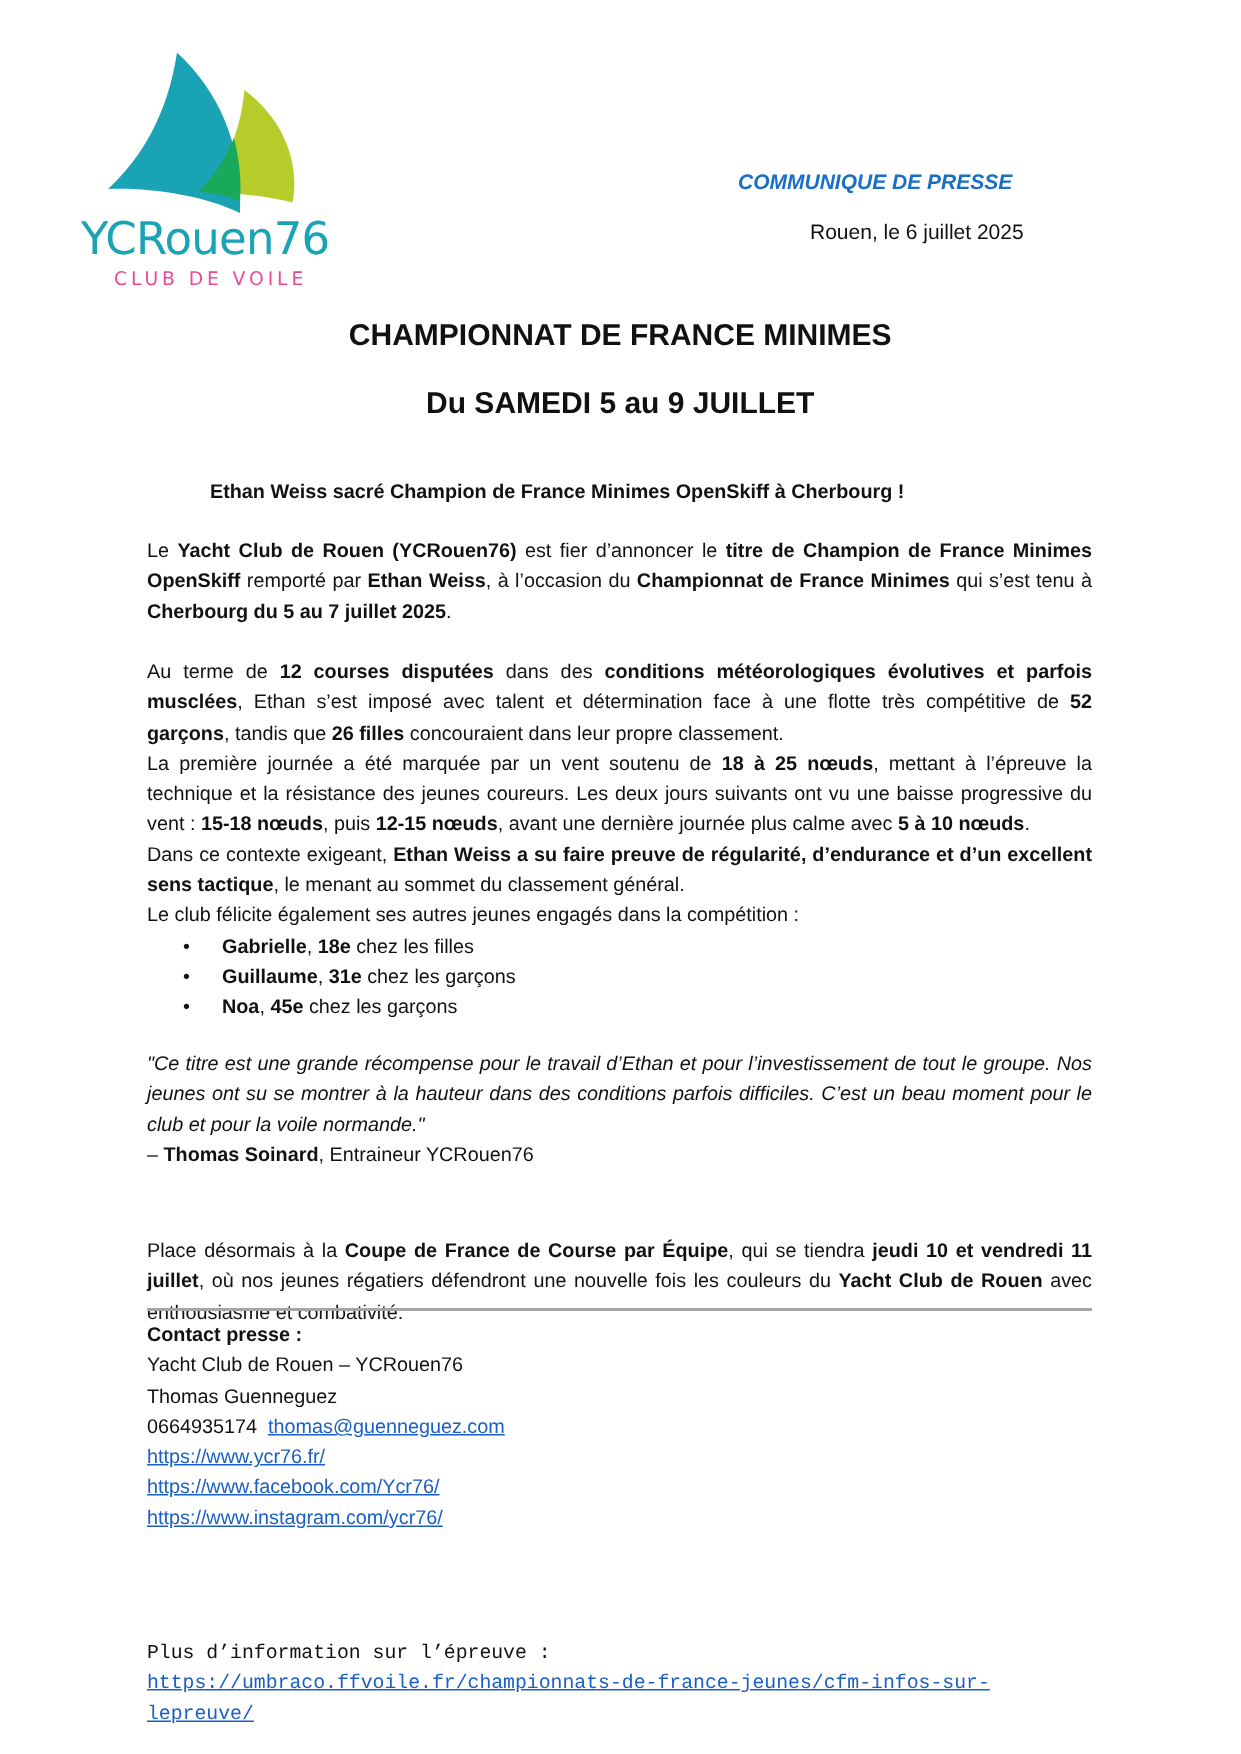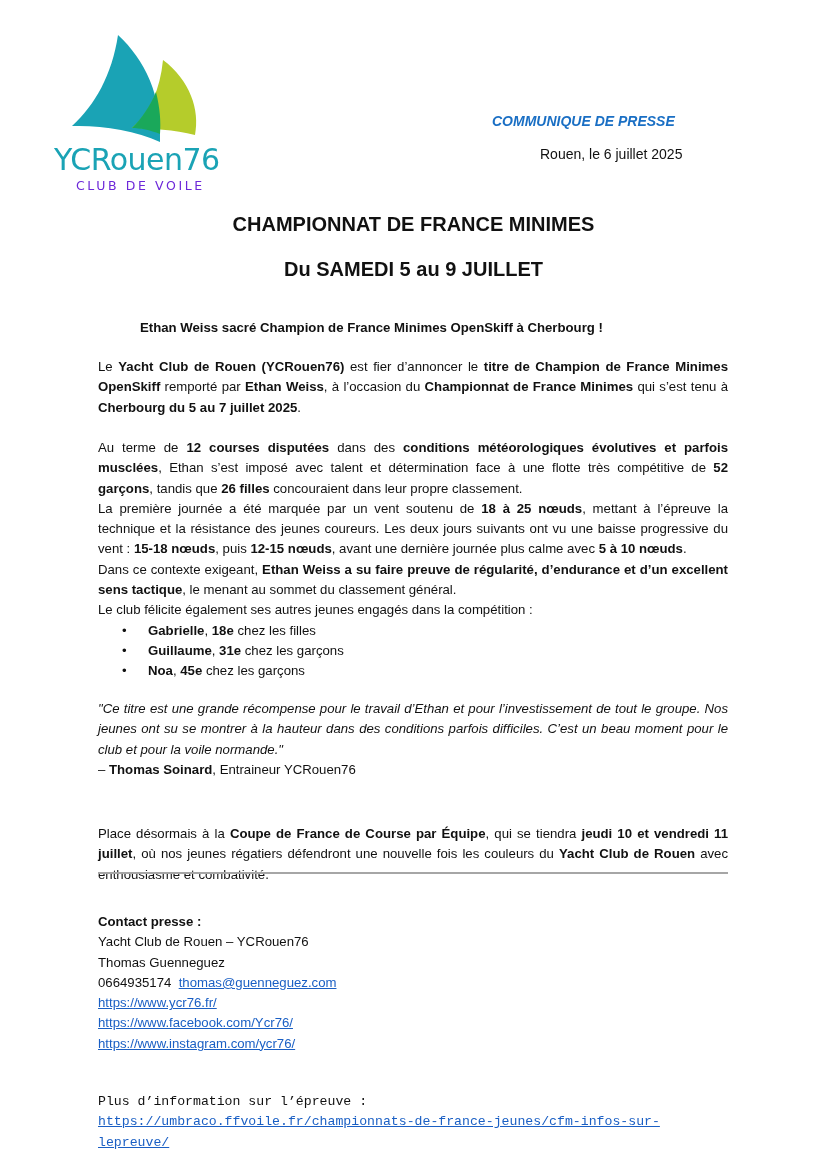--- a/index.html
+++ b/index.html
@@ -2,42 +2,42 @@
 <html><head>
 <meta charset="utf-8">
 <style>
   html, body { margin: 0; padding: 0; background: #ffffff; }
   body { width: 827px; height: 1169px; position: relative; overflow: hidden;
          font-family: "Liberation Sans", sans-serif; color: #111; }
   .logo { position: absolute; left: 50px; top: 30px; width: 175px; height: 165px; }
   .logo svg { position: absolute; left: 0; top: 0; }
   .logo-title { position: absolute; left: 4px; top: 112px; font-size: 30px; color: #1aa3b5;
                 letter-spacing: -0.5px; font-family: "DejaVu Sans", sans-serif; font-weight: normal; }
-  .logo-sub { position: absolute; left: 26px; top: 148px; font-size: 12.5px; color: #6d28d9;
+  .logo-sub { position: absolute; left: 26px; top: 148px; font-size: 12.5px; color: #ec4899;
               letter-spacing: 2.6px; font-family: "DejaVu Sans", sans-serif; }
   .press-label { position: absolute; left: 492px; top: 113px; font-size: 14px; font-weight: bold;
                  font-style: italic; color: #1a6fc4; }
   .press-date { position: absolute; left: 540px; top: 146px; font-size: 14px; color: #111; }
   .title { position: absolute; left: 0; width: 827px; text-align: center; font-weight: bold; font-size: 20px; }
   .title1 { top: 213px; }
   .title2 { top: 258px; }
   .body { position: absolute; left: 98px; width: 630px; font-size: 13.2px; line-height: 20.3px; }
   .body p { margin: 0; text-align: justify; }
   .body b { font-weight: bold; }
   .headline { top: 318px; font-weight: bold; margin-left: 42px; }
   .p1 { top: 357px; }
   .p2 { top: 438px; }
   .list { margin: 0; padding: 0; list-style: none; }
   .list li { position: relative; padding-left: 50px; }
   .list li .bullet { position: absolute; left: 24px; top: 0; }
   .quote { top: 699px; font-style: italic; }
   .quote .author { font-style: normal; }
   .p4 { top: 824px; }
   .divider { position: absolute; left: 98px; top: 872px; width: 630px; height: 2px; background: #a6a6a6; }
-  .contact { top: 880px; margin-top: 32px; }
+  .contact { top: 880px; }
   .link { color: #1a5fc4; text-decoration: underline; }
   .more { top: 1092px; font-family: Liberation Mono, monospace; }
 </style>
 </head>
 <body>
 
 <div class="logo">
   <svg width="175" height="115" viewBox="0 0 175 115">
     <path d="M68 5 C 95 30, 112 65, 110 112 C 85 100, 50 95, 22 96 C 45 75, 62 45, 68 5 Z" fill="#1aa3b5"></path>
     <path d="M113 30 C 140 50, 150 80, 145 105 C 125 100, 100 98, 82 98 C 100 82, 110 60, 113 30 Z" fill="#b5cc2b"></path>

